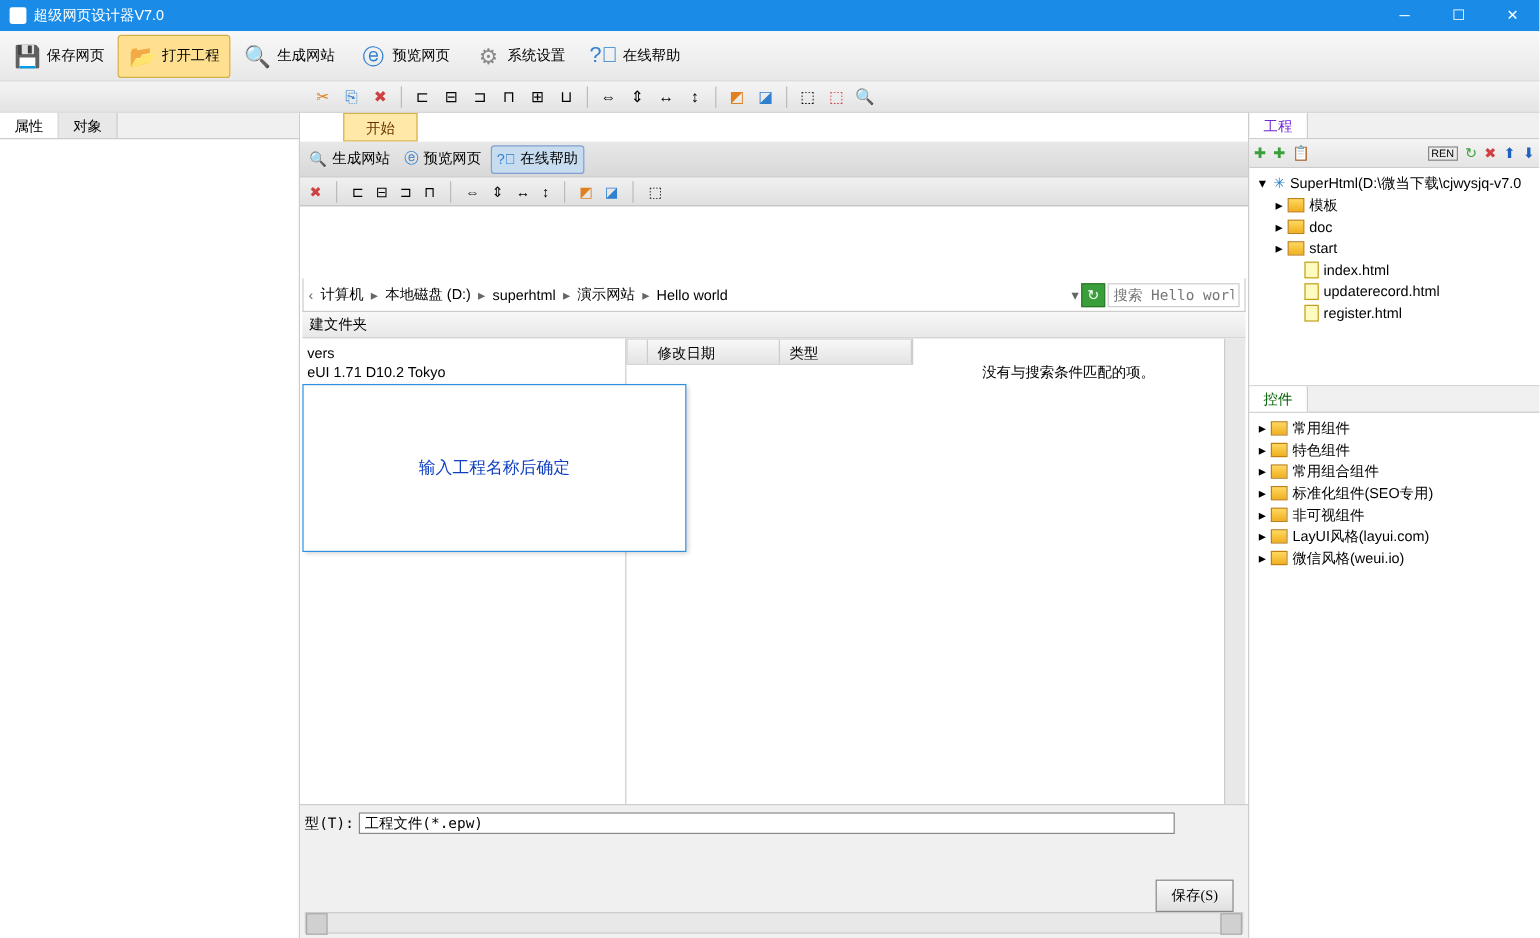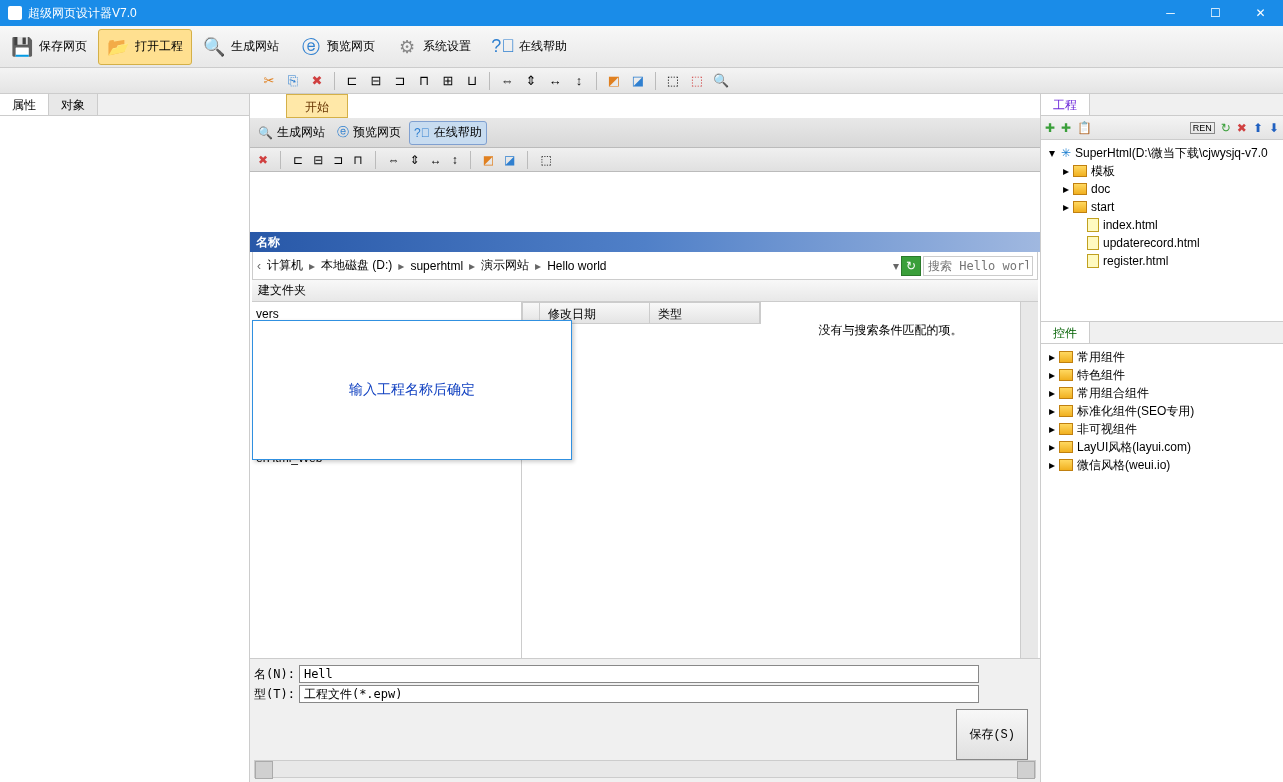--- a/index.html
+++ b/index.html
@@ -57,21 +57,21 @@
 .form-row { display: flex; align-items: center; margin: 2px 0; gap: 4px; }
 .form-row label { font-family: "SimSun", monospace; }
 .form-row input, .form-row select { border: 1px solid #888; height: 18px; padding: 0 4px; font-family: "SimSun", monospace; }
 .form-row input { width: 680px; }
 .hscroll { height: 18px; background: #e8e8e8; border: 1px solid #ccc; position: relative; }
 .hscroll::before, .hscroll::after { content: ""; position: absolute; width: 16px; height: 100%; background: #d0d0d0; border: 1px solid #aaa; top: 0; }
 .hscroll::before { left: 0; }
 .hscroll::after { right: 0; }
 
 .save-btn-area { text-align: right; padding: 4px 8px 0; }
-.save-btn { padding: 16px 12px; border: 1px solid #888; background: linear-gradient(#f8f8f8, #e0e0e0); font-family: Liberation Mono, monospace; }
+.save-btn { padding: 4px 12px; border: 1px solid #888; background: linear-gradient(#f8f8f8, #e0e0e0); font-family: Liberation Serif, serif; margin-top: 32px; }
 
 .right-panel { width: 242px; display: flex; flex-direction: column; }
 .right-tab-row { height: 22px; display: flex; background: #f0f0f0; border-bottom: 1px solid #ccc; }
 .right-tab { padding: 3px 12px; background: #fff; border-right: 1px solid #ccc; color: #006000; }
 .right-tab.inactive { color: #6d28d9; }
 .right-toolbar { height: 24px; background: linear-gradient(#f4f4f4, #e4e4e4); border-bottom: 1px solid #ccc; display: flex; align-items: center; gap: 6px; padding: 0 4px; }
 
 .tree { padding: 4px; font-family: "SimSun", monospace; line-height: 18px; }
 .tree-row { display: flex; align-items: center; gap: 2px; white-space: nowrap; }
 .tree-ind { display: inline-block; }
@@ -194,21 +194,20 @@
       <span class="icon-sm">↕</span>
       <span class="divider"></span>
       <span class="icon-sm" style="color:#e08020">◩</span>
       <span class="icon-sm" style="color:#3080d0">◪</span>
       <span class="divider"></span>
       <span class="icon-sm">⬚</span>
     </div>
 
     <div style="height:60px"></div>
 
-    <div class="name-bar">名称</div>
 
     <div class="breadcrumb-bar">
       <span class="bc-sep">‹</span>
       <span class="bc-item">计算机</span>
         <span class="bc-sep">▸</span>
       <span class="bc-item">本地磁盘 (D:)</span>
         <span class="bc-sep">▸</span>
       <span class="bc-item">superhtml</span>
         <span class="bc-sep">▸</span>
       <span class="bc-item">演示网站</span>
@@ -243,24 +242,20 @@
             <div class="fc-col" style="width:110px">类型</div>
           </div>
           <div class="file-list">没有与搜索条件匹配的项。</div>
         </div>
         <div class="vscroll"></div>
       </div>
     </div>
 
     <div class="bottom-form">
       <div class="form-row">
-        <label>名(N):</label>
-        <input value="Hell" style="">
-      </div>
-      <div class="form-row">
         <label>型(T):</label>
         <input value="工程文件(*.epw)" style="">
       </div>
       <div class="save-btn-area">
         <button class="save-btn">保存(S)</button>
       </div>
       <div class="hscroll"></div>
     </div>
   </div>
 

